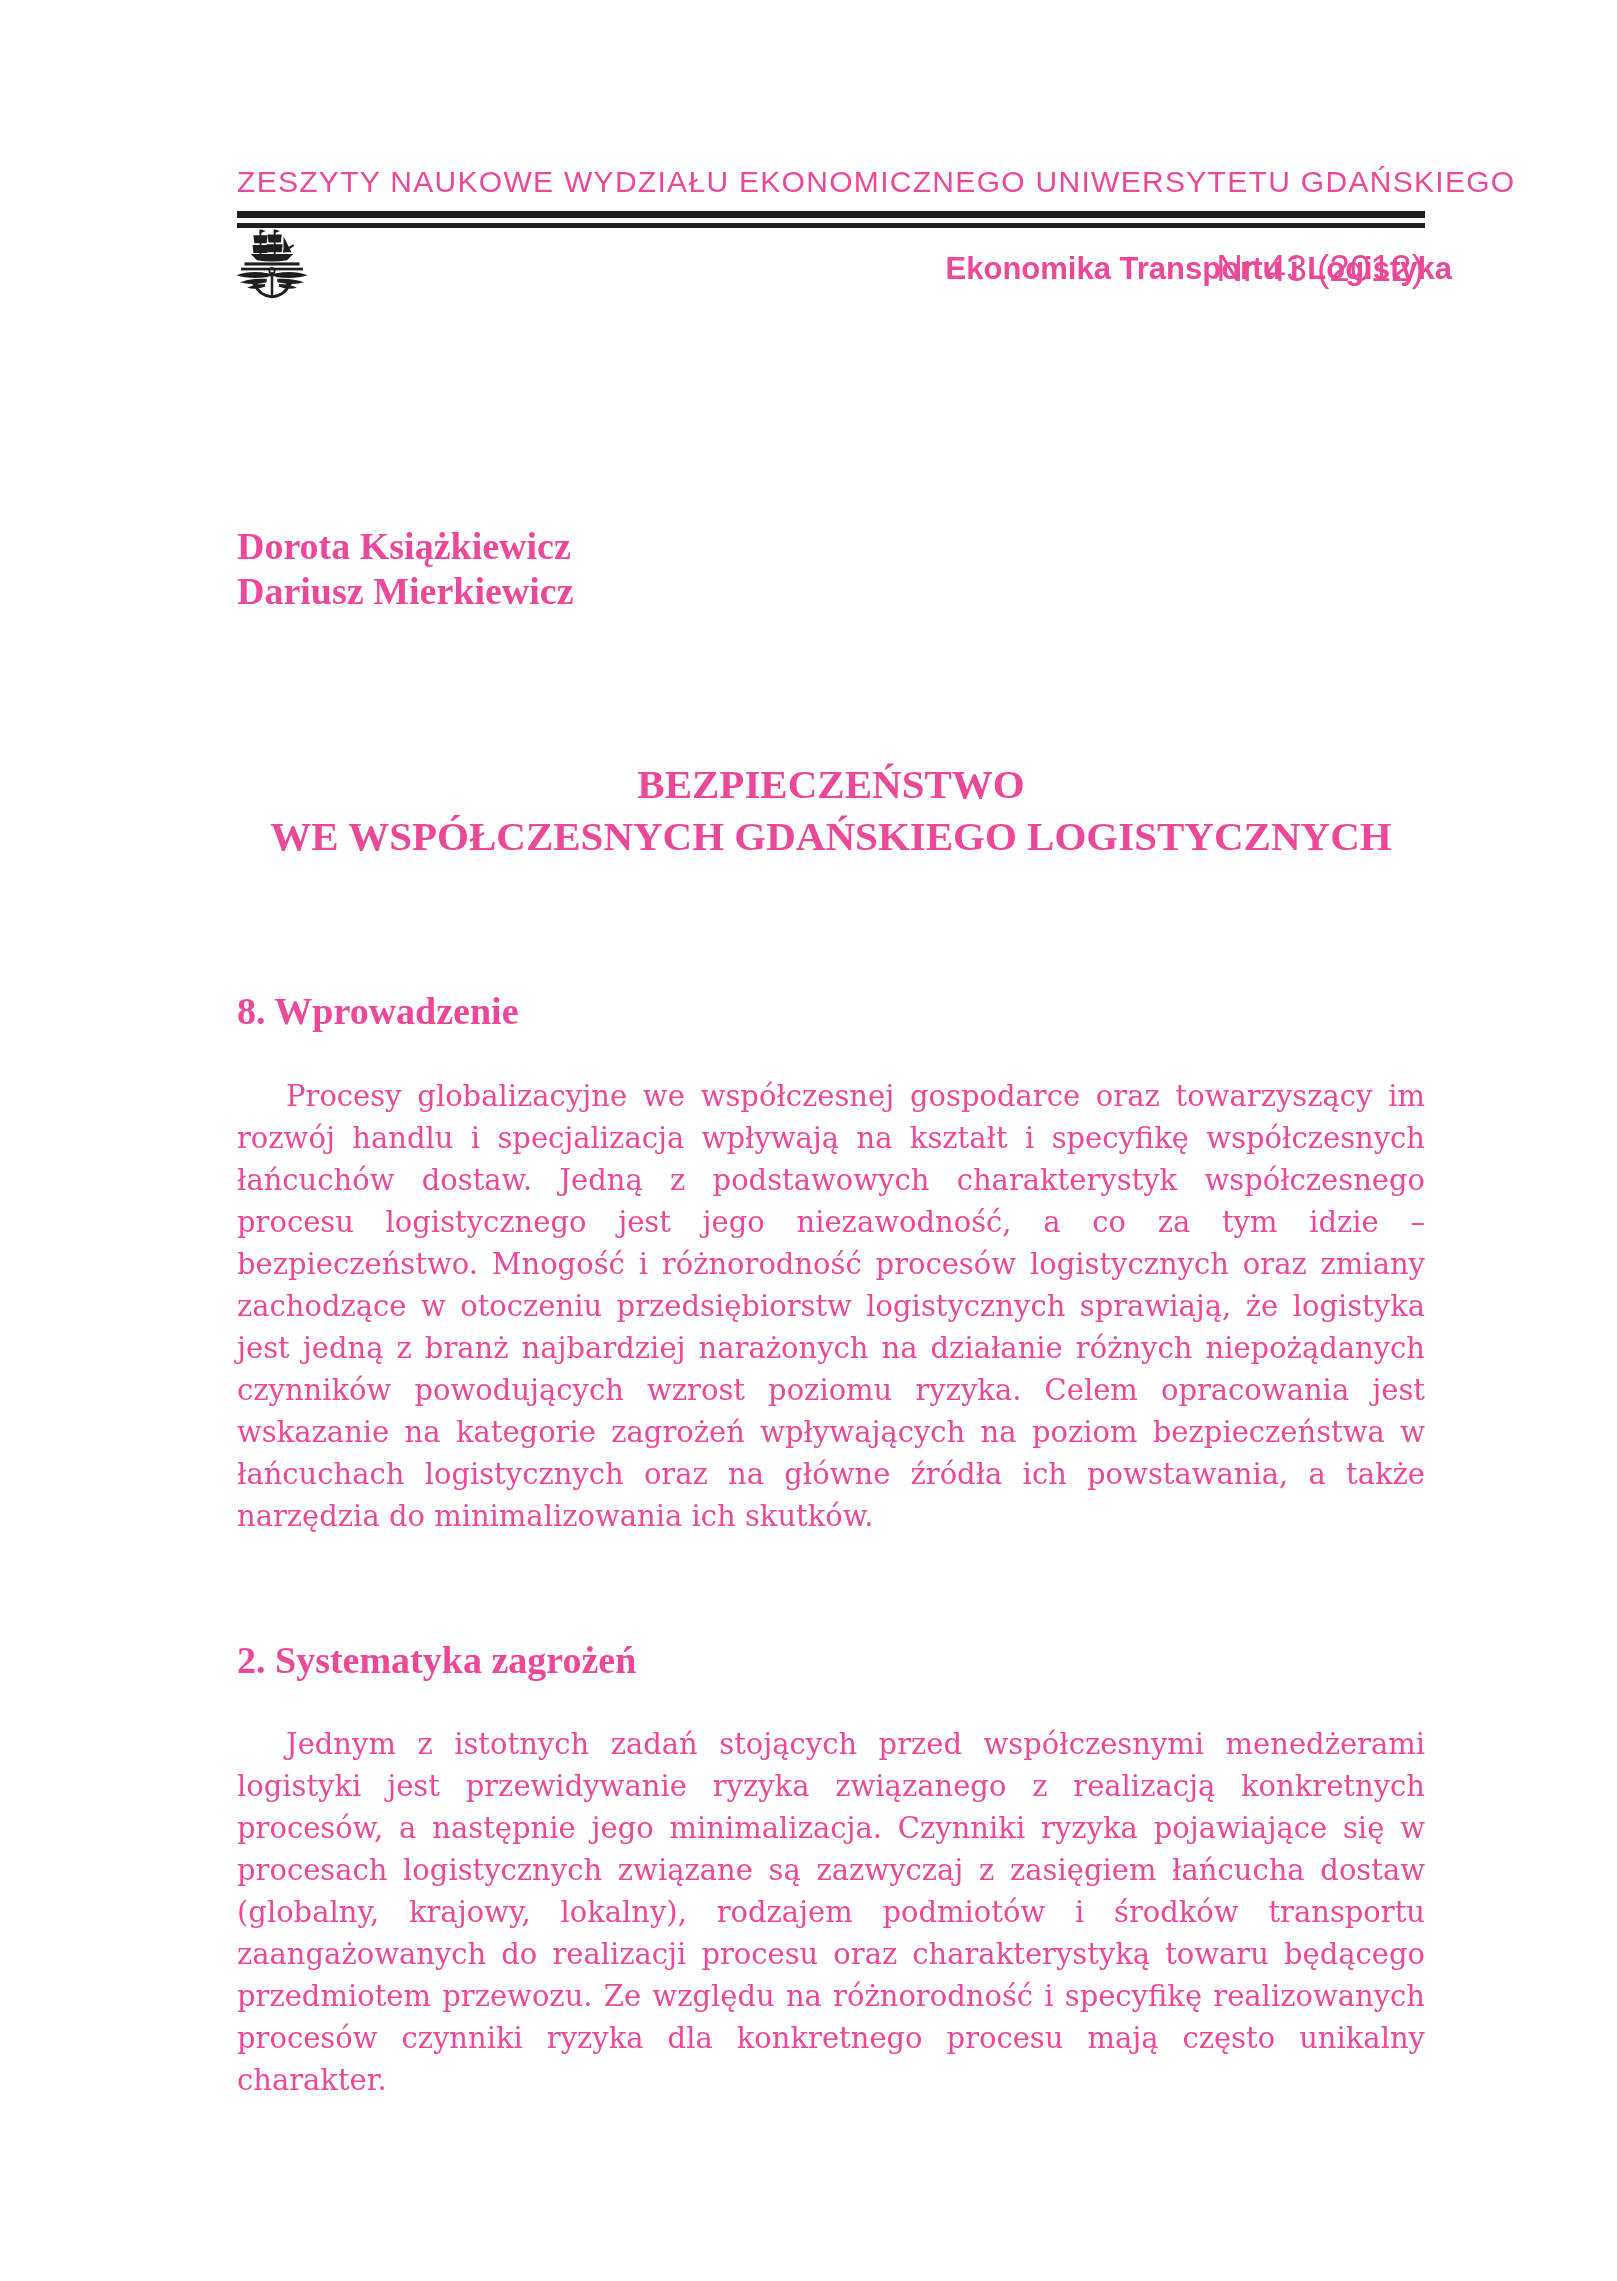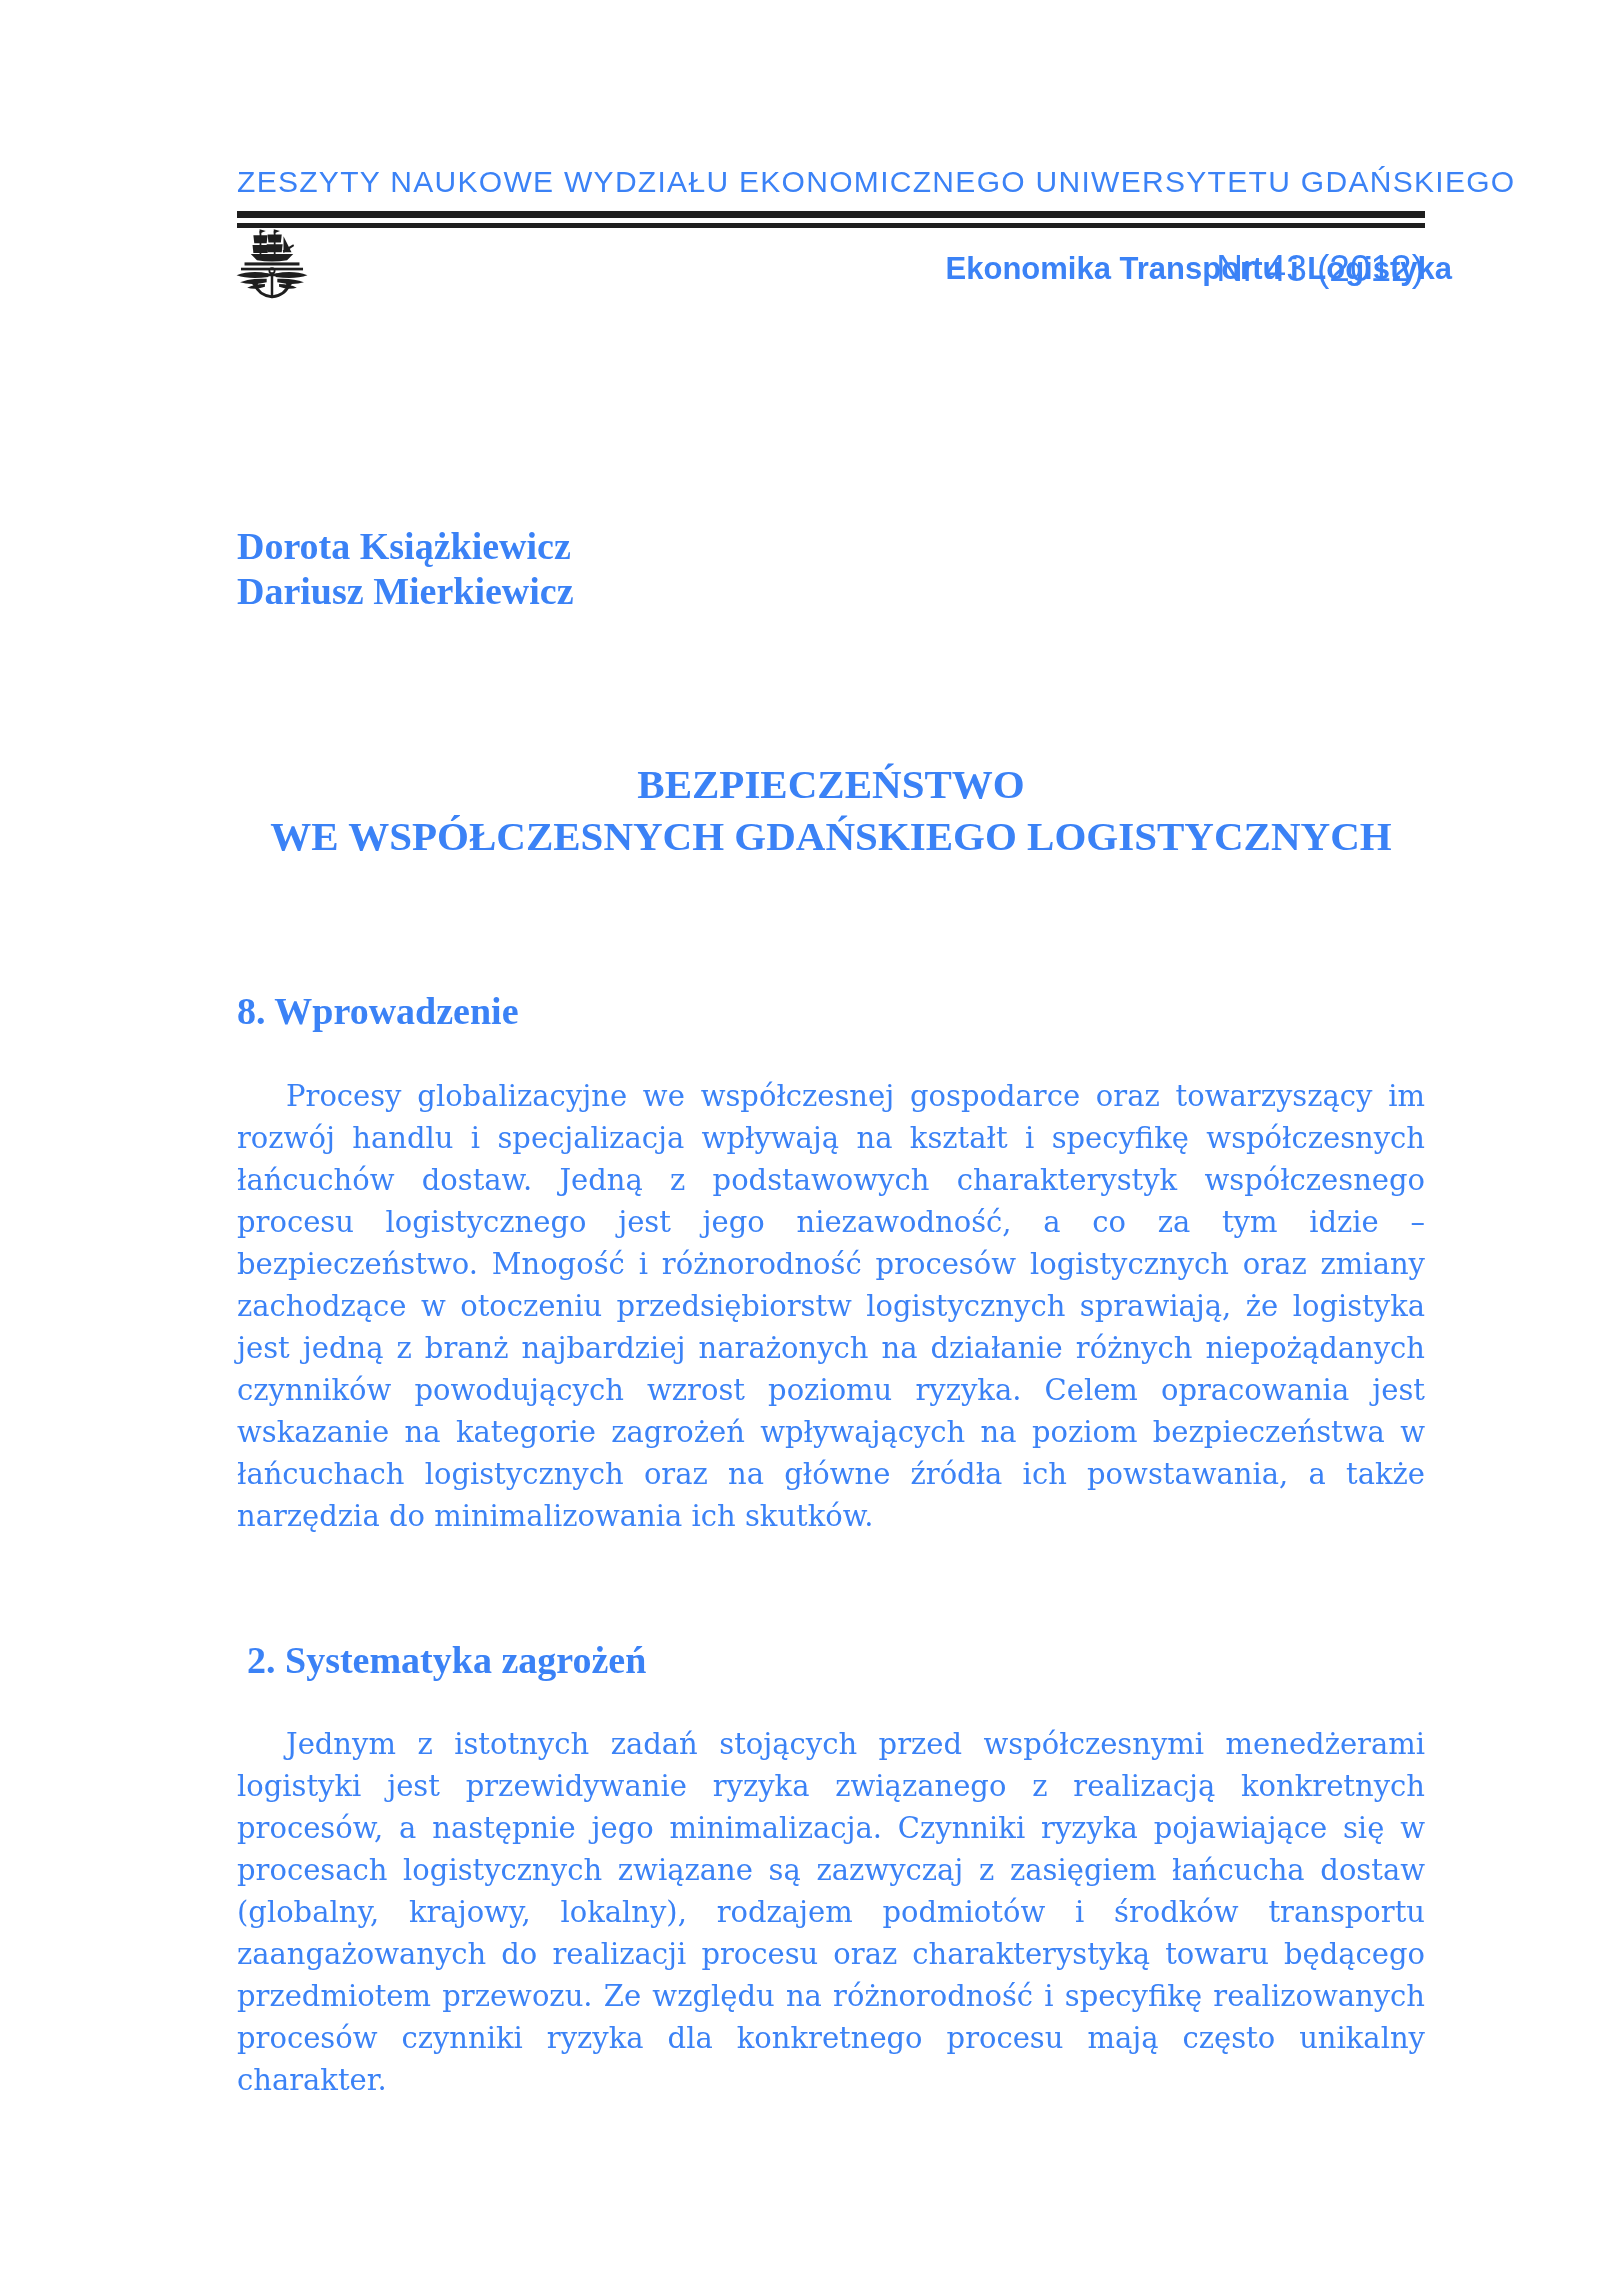--- a/index.html
+++ b/index.html
@@ -2,21 +2,21 @@
 <html lang="pl" style="font-size:14.3px"><head>
 <meta charset="utf-8">
 <style>
   * { box-sizing: border-box; margin: 0; padding: 0; }
   html, body { background: #ffffff; }
   .page {
     position: relative;
     width: 1617px;
     height: 2281px;
     background: #ffffff;
-    color: #3b82f6;
+    color: #ec4899;
     font-family: "Liberation Serif", serif;
     overflow: hidden;
   }
   .masthead-series {
     position: absolute;
     top: 164px; left: 237px; width: 1188px;
     text-align: center;
     font-family: "Liberation Sans", sans-serif;
     font-size: 30px;
     line-height: 36px;
@@ -71,21 +71,21 @@
     line-height: 52px;
   }
   .section-heading {
     position: absolute;
     left: 237px;
     font-weight: bold;
     font-size: 38px;
     line-height: 45px;
   }
   .heading-1 { top: 989px; }
-  .heading-2 { top: 1638px; margin-left: 10px; }
+  .heading-2 { top: 1638px; }
   .body-paragraph {
     position: absolute;
     left: 237px; width: 1188px;
     font-family: "DejaVu Serif", serif;
     font-size: 29px;
     line-height: 42px;
     text-align: justify;
     text-indent: 49px;
   }
   .paragraph-1 { top: 1075px; }

